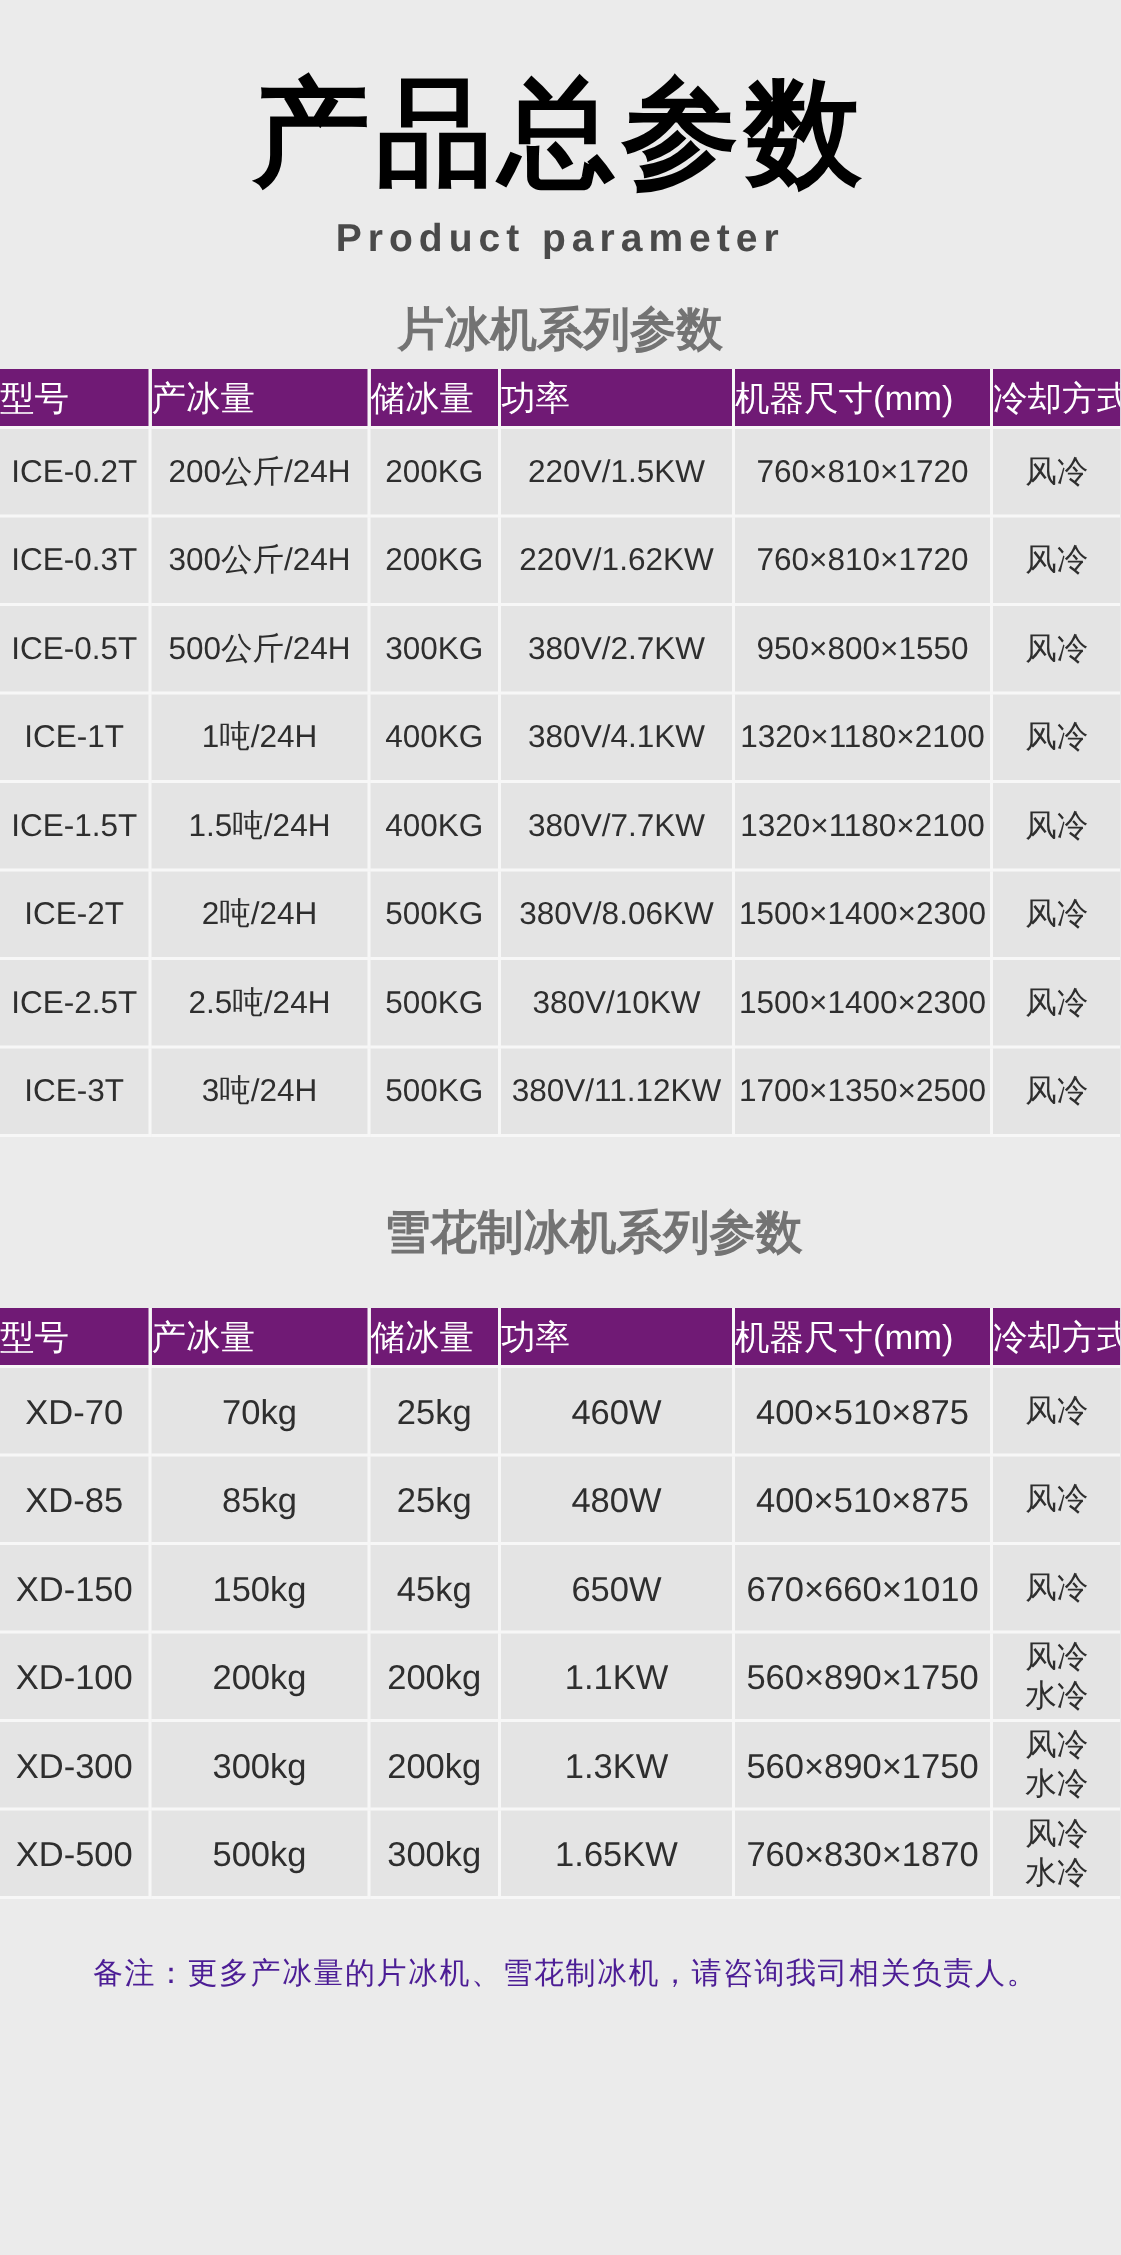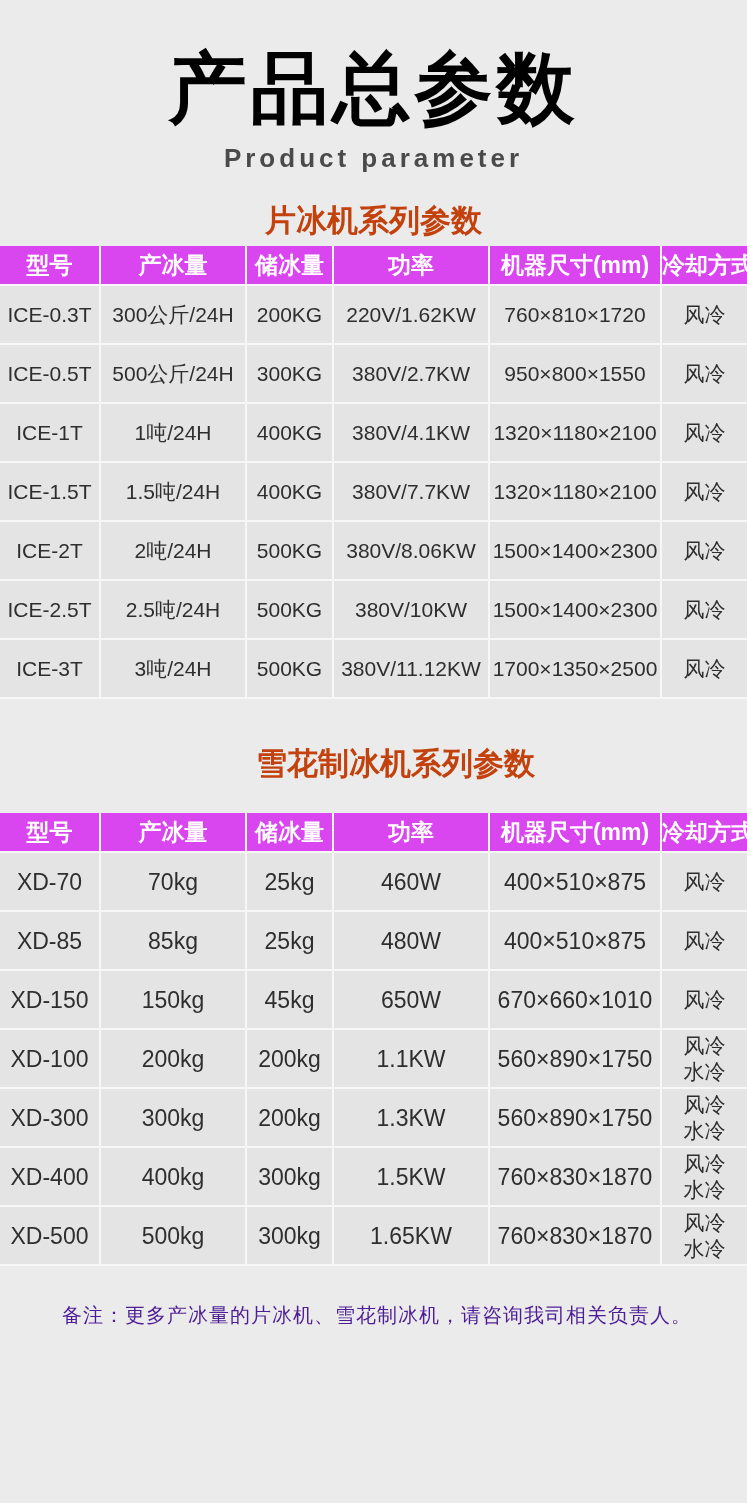--- a/index.html
+++ b/index.html
@@ -33,44 +33,44 @@
   }
 
   
   .section-title{
     margin:0;
     text-align:center;
     font-family:"DejaVu Serif","Liberation Serif",serif;
     font-size:31px;
     line-height:36px;
     font-weight:bold;
-    color:#c2410c;
+    color:#737373;
   }
   .section-title.first{margin-top:30px;}
   .section-title.second{margin-top:46px;padding-left:44px;}
 
   
   table.spec{
     border-collapse:collapse;
     table-layout:fixed;
     width:747px;
     background:#e4e4e4;
   }
   table.spec.t1{margin-top:8px;}
   table.spec.t2{margin-top:32px;}
   table.spec th{
-    background:#d946ef;
+    background:#701a75;
     color:#ffffff;
-    font-weight:bold;
+    font-weight:normal;
     font-size:23px;
     height:38px;
     padding:0;
     border:2px solid #f7f7f7;
     border-top:none;
-    text-align:center;
+    text-align:left;
     vertical-align:middle;
     overflow:hidden;
     white-space:nowrap;
   }
   table.spec td{
     background:#e4e4e4;
     border:2px solid #f7f7f7;
     height:57px;
     padding:0 2px;
     text-align:center;
@@ -119,20 +119,28 @@
           <th>型号</th>
           <th>产冰量</th>
           <th>储冰量</th>
           <th>功率</th>
           <th>机器尺寸(mm)</th>
           <th>冷却方式</th>
         </tr>
       </thead>
       <tbody>
         <tr>
+          <td>ICE-0.2T</td>
+          <td>200公斤/24H</td>
+          <td>200KG</td>
+          <td>220V/1.5KW</td>
+          <td>760×810×1720</td>
+          <td class="cooling">风冷</td>
+        </tr>
+        <tr>
           <td>ICE-0.3T</td>
           <td>300公斤/24H</td>
           <td>200KG</td>
           <td>220V/1.62KW</td>
           <td>760×810×1720</td>
           <td class="cooling">风冷</td>
         </tr>
         <tr>
           <td>ICE-0.5T</td>
           <td>500公斤/24H</td>
@@ -241,29 +249,20 @@
         <tr>
           <td>XD-300</td>
           <td>300kg</td>
           <td>200kg</td>
           <td>1.3KW</td>
           <td>560×890×1750</td>
           <td class="cooling">风冷
 水冷</td>
         </tr>
         <tr>
-          <td>XD-400</td>
-          <td>400kg</td>
-          <td>300kg</td>
-          <td>1.5KW</td>
-          <td>760×830×1870</td>
-          <td class="cooling">风冷
-水冷</td>
-        </tr>
-        <tr>
           <td>XD-500</td>
           <td>500kg</td>
           <td>300kg</td>
           <td>1.65KW</td>
           <td>760×830×1870</td>
           <td class="cooling">风冷
 水冷</td>
         </tr>
       </tbody>
     </table>

